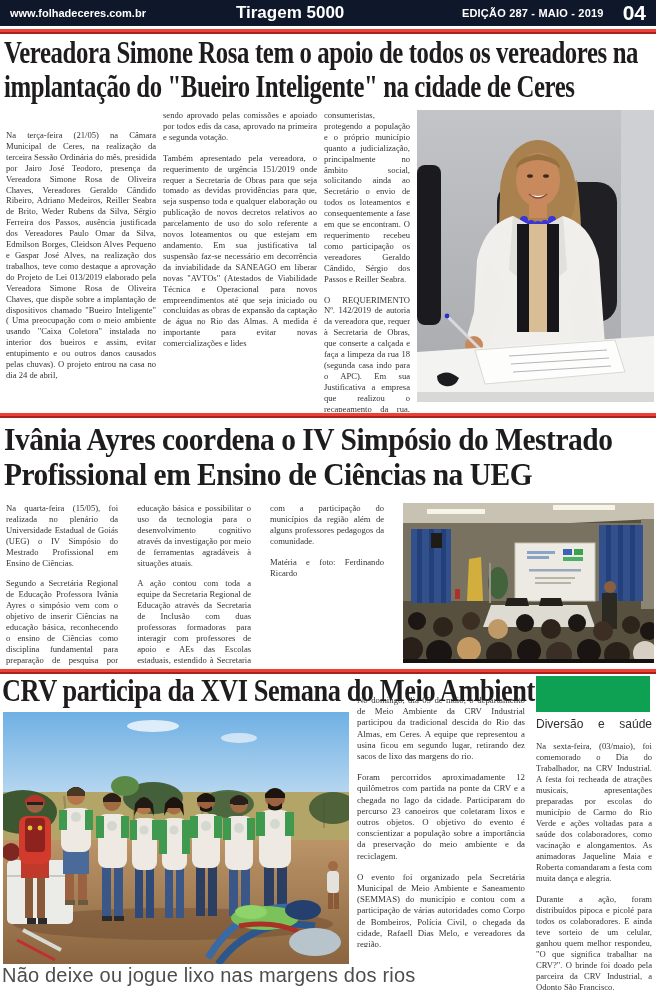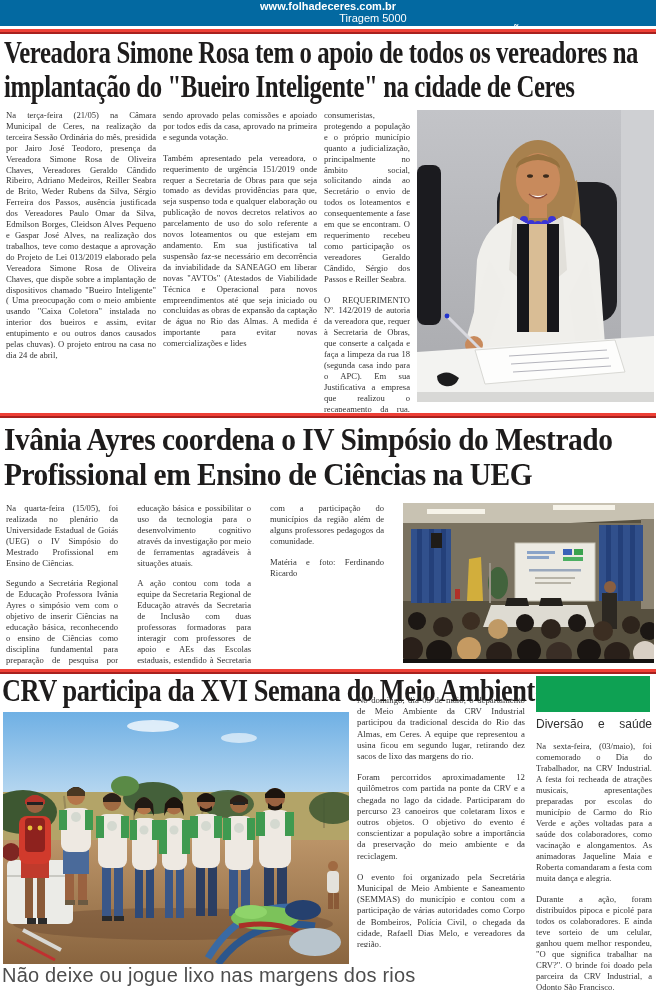--- a/index.html
+++ b/index.html
@@ -1,41 +1,41 @@
 <!DOCTYPE html>
 <html lang="pt"><head>
 <meta charset="utf-8">
 <style>
   html,body{margin:0;padding:0;background:#e8e8e8;}
   .page{position:relative;width:656px;height:1000px;background:#ffffff;overflow:hidden;
         font-family:"Liberation Serif","DejaVu Serif",serif;color:#2b2b2b;margin:0 auto;}
   
-  .masthead{position:absolute;left:0;top:0;width:656px;height:26px;background:#0369a1;
+  .masthead{position:absolute;left:0;top:0;width:656px;height:26px;background:#0f172a;
             display:flex;align-items:center;justify-content:space-between;padding:0 10px;box-sizing:border-box;
-            font-family:"Liberation Sans","DejaVu Sans",sans-serif;color:#fff;flex-direction:column;}
+            font-family:"Liberation Sans","DejaVu Sans",sans-serif;color:#fff;}
   .masthead .site{font-size:11px;font-weight:bold;}
-  .masthead .tiragem{font-size:11px;font-weight:normal;margin-left:90px;}
+  .masthead .tiragem{font-size:17px;font-weight:bold;margin-left:90px;}
   .masthead .edition{font-size:11px;font-weight:bold;letter-spacing:.2px;margin-left:auto;margin-right:19px;padding-left:48px;}
   .masthead .pagenum{font-size:21px;font-weight:bold;line-height:26px;}
   .red-rule{position:absolute;left:0;width:656px;height:5px;
             background:linear-gradient(#ee4036 0 62%,#a8211e 62% 100%);}
   
   .headline{position:absolute;font-weight:bold;color:#1e1c1c;letter-spacing:-.5px;
             transform-origin:0 0;font-family:"Liberation Serif","DejaVu Serif",serif;}
   .headline .hl-line{white-space:nowrap;}
   .h1{left:4px;top:36px;width:820px;font-size:31px;line-height:34px;transform:scaleX(.80);}
   .h2{left:4px;top:422px;width:690px;font-size:31px;line-height:35px;transform:scaleX(.95);}
   .h3{left:2px;top:674px;width:618px;font-size:31px;line-height:34px;transform:scaleX(.85);}
   
   .a-body{position:absolute;display:flex;}
   .a1{left:6px;top:110px;width:648px;height:302px;gap:7px;}
   .a2{left:6px;top:503px;width:648px;height:164px;gap:19px;}
   .col{font-size:8.6px;line-height:10.9px;text-align:justify;overflow:hidden;color:#333;}
   .col p{margin:0 0 10px;}
-  .a1 .c1{width:150px;} .a1 .c2{width:154px;} .a1 .c3{width:86px;}
+  .a1 .c1{width:150px;margin-top:20px;} .a1 .c2{width:154px;} .a1 .c3{width:86px;}
   .a2 .c1{width:124px;} .a2 .c2{width:126px;} .a2 .c3{width:126px;}
   .photo{flex:none;overflow:hidden;background:#999;}
   .photo svg{display:block;}
   .photo1{width:237px;height:292px;}
   .photo2{width:251px;height:160px;}
   .photo3{position:absolute;left:3px;top:712px;width:346px;height:252px;overflow:hidden;background:#8fb6dd;}
   
   .a3-col{position:absolute;left:357px;top:695px;width:168px;height:252px;overflow:hidden;
           font-size:8.8px;line-height:11.2px;text-align:justify;color:#333;}
   .a3-col p{margin:0 0 10px;}

